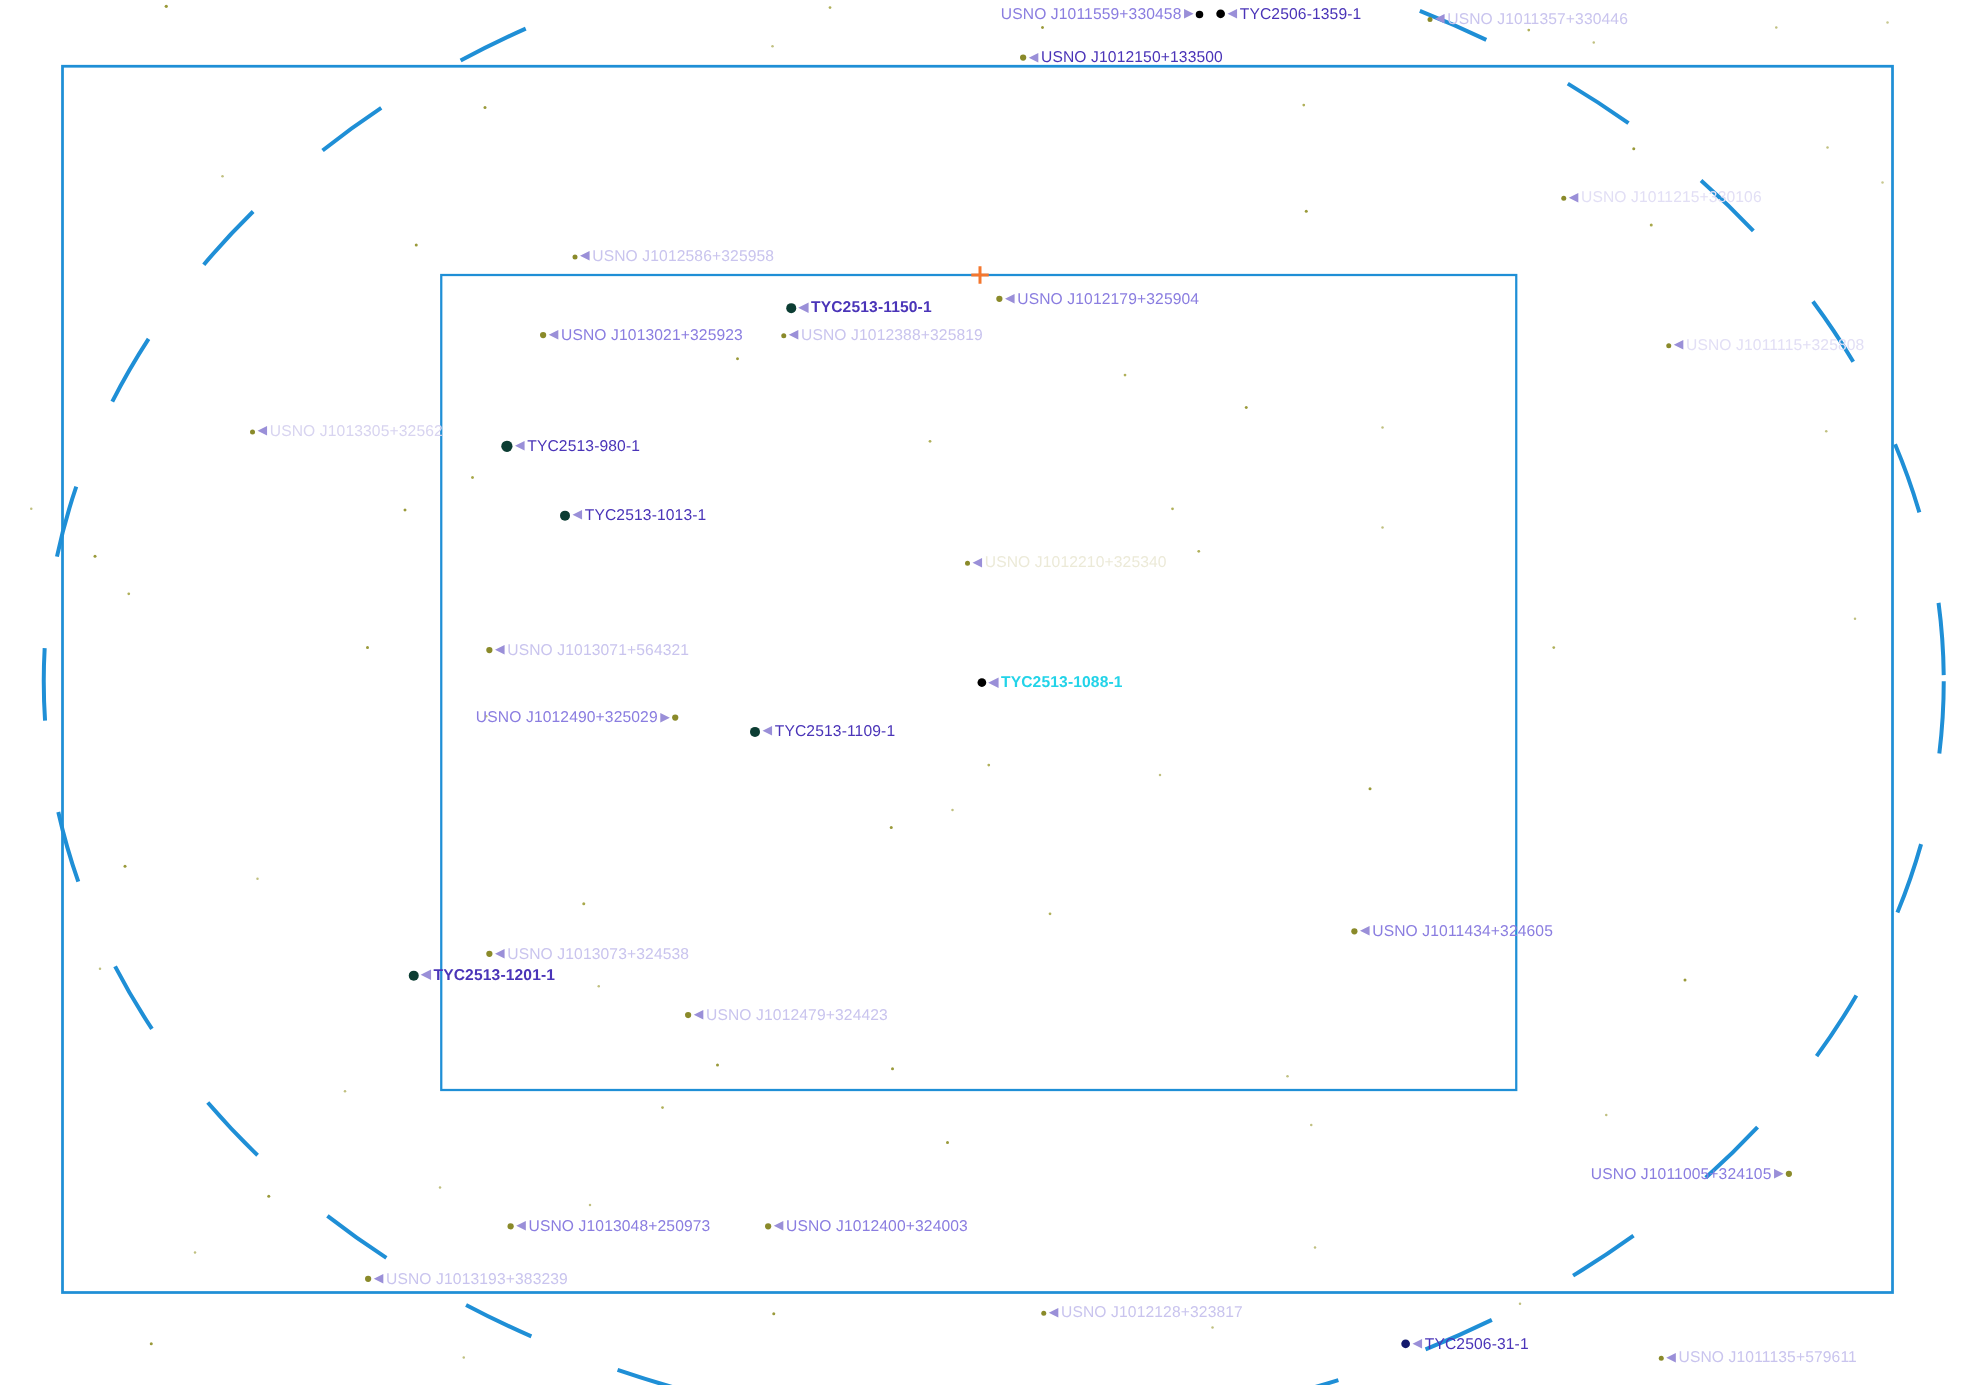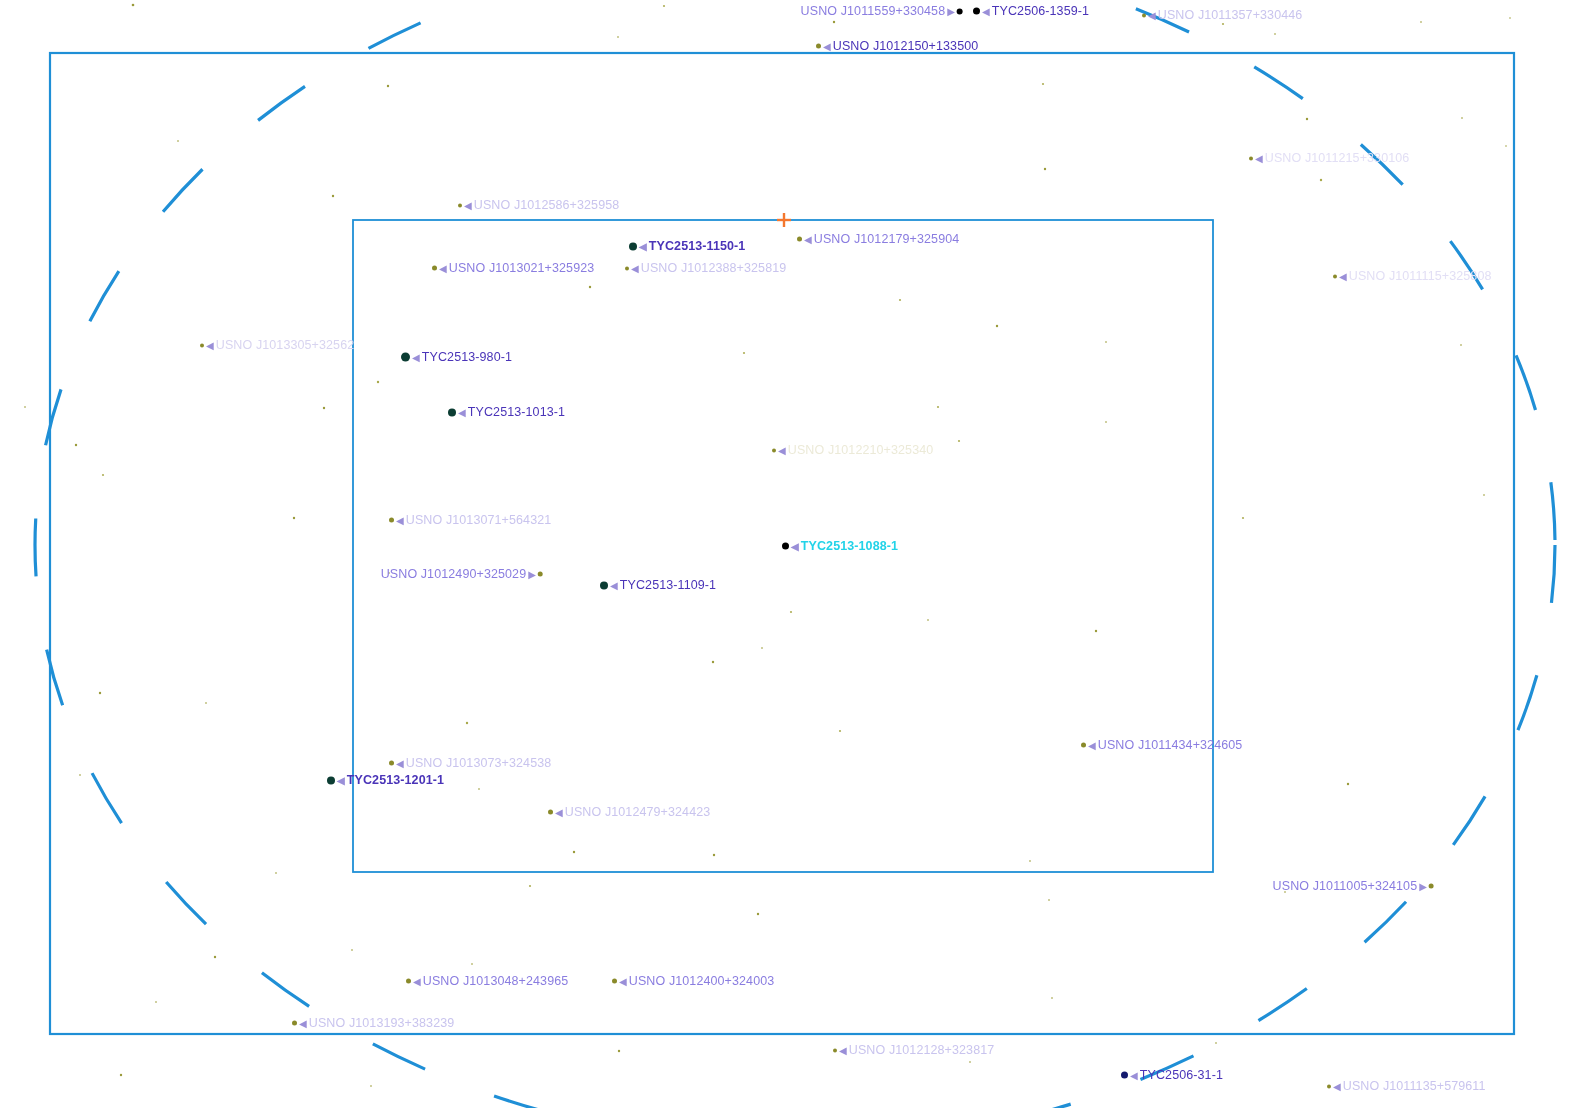--- a/index.html
+++ b/index.html
@@ -152,21 +152,21 @@
       <div class="obj-label lbl-right" style="left: 448px; top: 412px; color: rgb(74, 52, 184); font-size: 12.5px; font-weight: normal;"><span class="dot" style="width: 8px; height: 8px; background: rgb(12, 61, 51);"></span><span class="ptr" style="color: rgb(154, 143, 216);">◀</span><span class="lbl-text">TYC2513-1013-1</span></div>
       <div class="obj-label lbl-right" style="left: 772px; top: 450px; color: rgb(236, 234, 216); font-size: 12.5px; font-weight: normal;"><span class="dot" style="width: 4px; height: 4px; background: rgb(138, 138, 42);"></span><span class="ptr" style="color: rgb(154, 143, 216);">◀</span><span class="lbl-text">USNO J1012210+325340</span></div>
       <div class="obj-label lbl-right" style="left: 389px; top: 520px; color: rgb(201, 196, 238); font-size: 12.5px; font-weight: normal;"><span class="dot" style="width: 5px; height: 5px; background: rgb(138, 138, 42);"></span><span class="ptr" style="color: rgb(154, 143, 216);">◀</span><span class="lbl-text">USNO J1013071+564321</span></div>
       <div class="obj-label lbl-right" style="left: 782px; top: 546px; color: rgb(34, 211, 232); font-size: 12.5px; font-weight: bold;"><span class="dot" style="width: 7px; height: 7px; background: rgb(0, 0, 0);"></span><span class="ptr" style="color: rgb(154, 143, 216);">◀</span><span class="lbl-text">TYC2513-1088-1</span></div>
       <div class="obj-label lbl-left" style="left: 543px; top: 574px; color: rgb(138, 125, 224); font-size: 12.5px; font-weight: normal;"><span class="lbl-text">USNO J1012490+325029</span><span class="ptr" style="color: rgb(154, 143, 216);">▶</span><span class="dot" style="width: 5px; height: 5px; background: rgb(138, 138, 42);"></span></div>
       <div class="obj-label lbl-right" style="left: 600px; top: 585px; color: rgb(74, 52, 184); font-size: 12.5px; font-weight: normal;"><span class="dot" style="width: 8px; height: 8px; background: rgb(12, 61, 51);"></span><span class="ptr" style="color: rgb(154, 143, 216);">◀</span><span class="lbl-text">TYC2513-1109-1</span></div>
       <div class="obj-label lbl-right" style="left: 1081px; top: 745px; color: rgb(138, 125, 224); font-size: 12.5px; font-weight: normal;"><span class="dot" style="width: 5px; height: 5px; background: rgb(138, 138, 42);"></span><span class="ptr" style="color: rgb(154, 143, 216);">◀</span><span class="lbl-text">USNO J1011434+324605</span></div>
       <div class="obj-label lbl-right" style="left: 389px; top: 763px; color: rgb(201, 196, 238); font-size: 12.5px; font-weight: normal;"><span class="dot" style="width: 5px; height: 5px; background: rgb(138, 138, 42);"></span><span class="ptr" style="color: rgb(154, 143, 216);">◀</span><span class="lbl-text">USNO J1013073+324538</span></div>
       <div class="obj-label lbl-right" style="left: 327px; top: 780px; color: rgb(74, 52, 184); font-size: 12.5px; font-weight: bold;"><span class="dot" style="width: 8px; height: 8px; background: rgb(12, 61, 51);"></span><span class="ptr" style="color: rgb(154, 143, 216);">◀</span><span class="lbl-text">TYC2513-1201-1</span></div>
       <div class="obj-label lbl-right" style="left: 548px; top: 812px; color: rgb(201, 196, 238); font-size: 12.5px; font-weight: normal;"><span class="dot" style="width: 5px; height: 5px; background: rgb(138, 138, 42);"></span><span class="ptr" style="color: rgb(154, 143, 216);">◀</span><span class="lbl-text">USNO J1012479+324423</span></div>
-      <div class="obj-label lbl-left" style="left: 1434px; top: 886px; color: rgb(138, 125, 224); font-size: 12.5px; font-weight: normal; padding-left: 16px;"><span class="lbl-text">USNO J1011005+324105</span><span class="ptr" style="color: rgb(154, 143, 216);">▶</span><span class="dot" style="width: 5px; height: 5px; background: rgb(138, 138, 42);"></span></div>
-      <div class="obj-label lbl-right" style="left: 406px; top: 981px; color: rgb(138, 125, 224); font-size: 12.5px; font-weight: normal;"><span class="dot" style="width: 5px; height: 5px; background: rgb(138, 138, 42);"></span><span class="ptr" style="color: rgb(154, 143, 216);">◀</span><span class="lbl-text">USNO J1013048+243965</span></div>
+      <div class="obj-label lbl-left" style="left: 1434px; top: 939px; color: rgb(138, 125, 224); font-size: 12.5px; font-weight: normal; padding-left: 16px;"><span class="lbl-text">USNO J1011005+324105</span><span class="ptr" style="color: rgb(154, 143, 216);">▶</span><span class="dot" style="width: 5px; height: 5px; background: rgb(138, 138, 42);"></span></div>
+      <div class="obj-label lbl-right" style="left: 406px; top: 981px; color: rgb(138, 125, 224); font-size: 12.5px; font-weight: normal;"><span class="dot" style="width: 5px; height: 5px; background: rgb(138, 138, 42);"></span><span class="ptr" style="color: rgb(154, 143, 216);">◀</span><span class="lbl-text">USNO J1013048+250973</span></div>
       <div class="obj-label lbl-right" style="left: 612px; top: 981px; color: rgb(138, 125, 224); font-size: 12.5px; font-weight: normal;"><span class="dot" style="width: 5px; height: 5px; background: rgb(138, 138, 42);"></span><span class="ptr" style="color: rgb(154, 143, 216);">◀</span><span class="lbl-text">USNO J1012400+324003</span></div>
       <div class="obj-label lbl-right" style="left: 292px; top: 1023px; color: rgb(201, 196, 238); font-size: 12.5px; font-weight: normal;"><span class="dot" style="width: 5px; height: 5px; background: rgb(138, 138, 42);"></span><span class="ptr" style="color: rgb(154, 143, 216);">◀</span><span class="lbl-text">USNO J1013193+383239</span></div>
       <div class="obj-label lbl-right" style="left: 833px; top: 1050px; color: rgb(201, 196, 238); font-size: 12.5px; font-weight: normal;"><span class="dot" style="width: 4px; height: 4px; background: rgb(138, 138, 42);"></span><span class="ptr" style="color: rgb(154, 143, 216);">◀</span><span class="lbl-text">USNO J1012128+323817</span></div>
       <div class="obj-label lbl-right" style="left: 1121px; top: 1075px; color: rgb(74, 52, 184); font-size: 12.5px; font-weight: normal;"><span class="dot" style="width: 7px; height: 7px; background: rgb(20, 26, 110);"></span><span class="ptr" style="color: rgb(154, 143, 216);">◀</span><span class="lbl-text">TYC2506-31-1</span></div>
       <div class="obj-label lbl-right" style="left: 1327px; top: 1086px; color: rgb(201, 196, 238); font-size: 12.5px; font-weight: normal;"><span class="dot" style="width: 4px; height: 4px; background: rgb(138, 138, 42);"></span><span class="ptr" style="color: rgb(154, 143, 216);">◀</span><span class="lbl-text">USNO J1011135+579611</span></div>
     </div>
 </div>
 
 </body></html>

